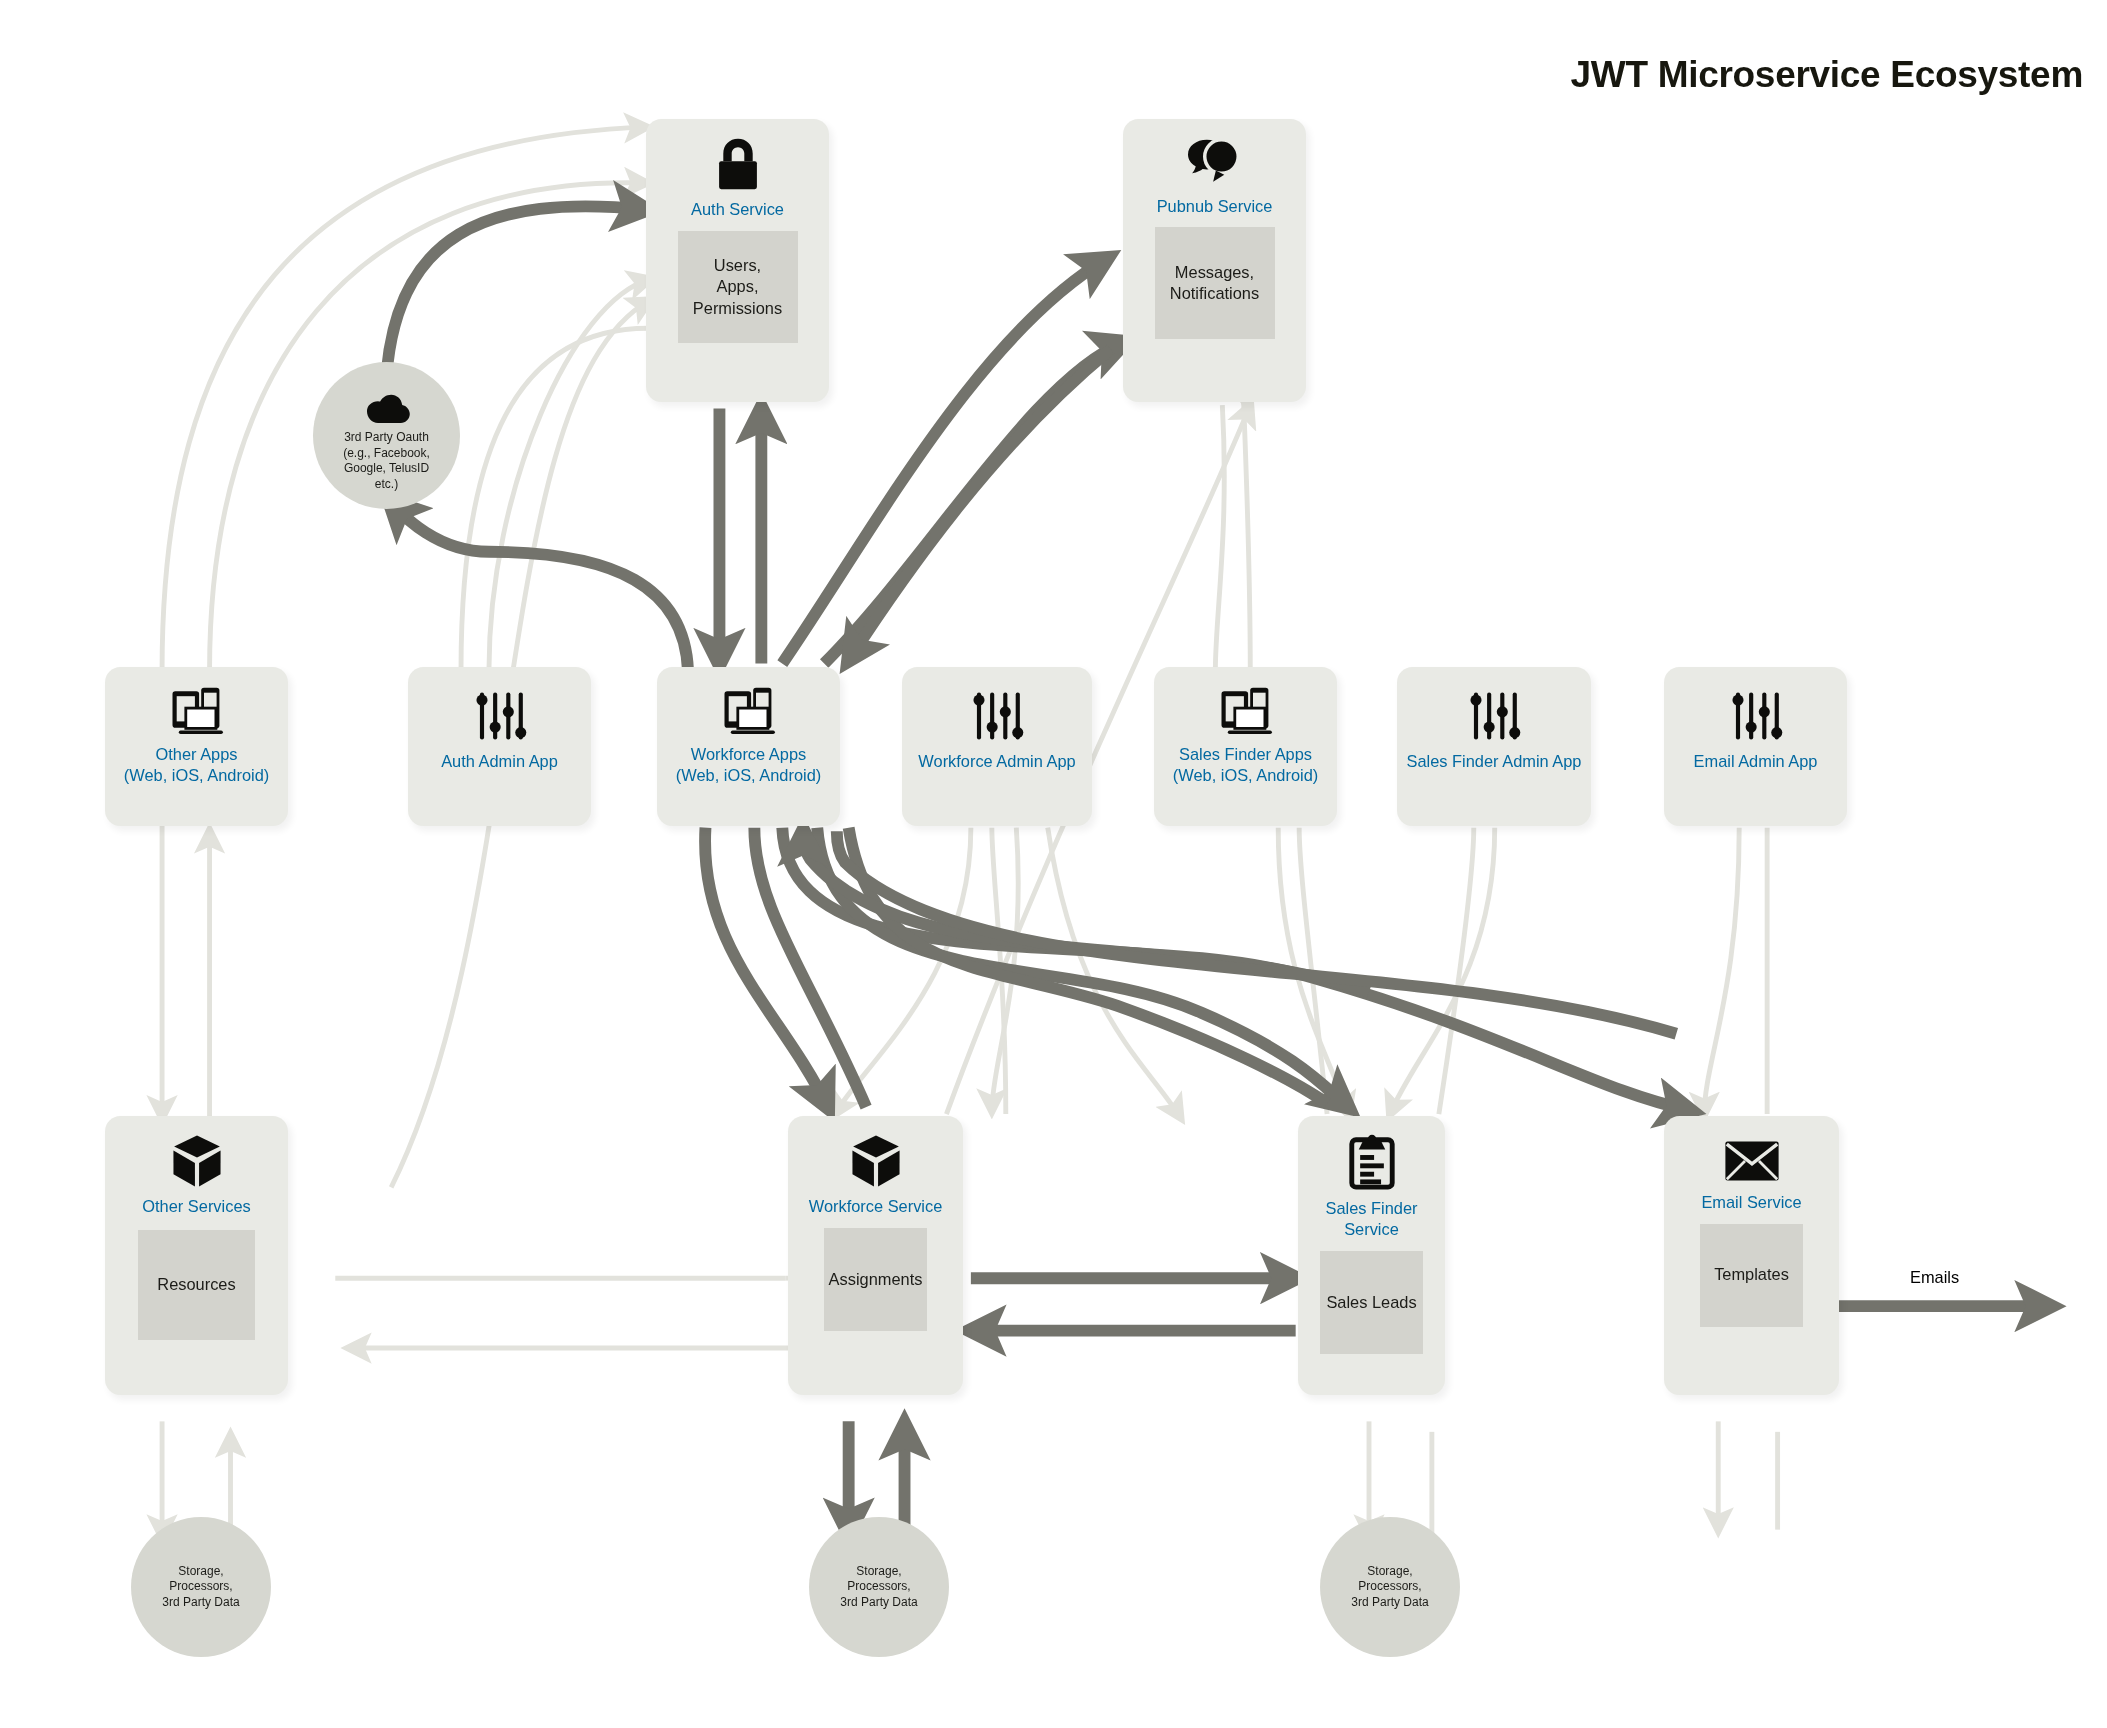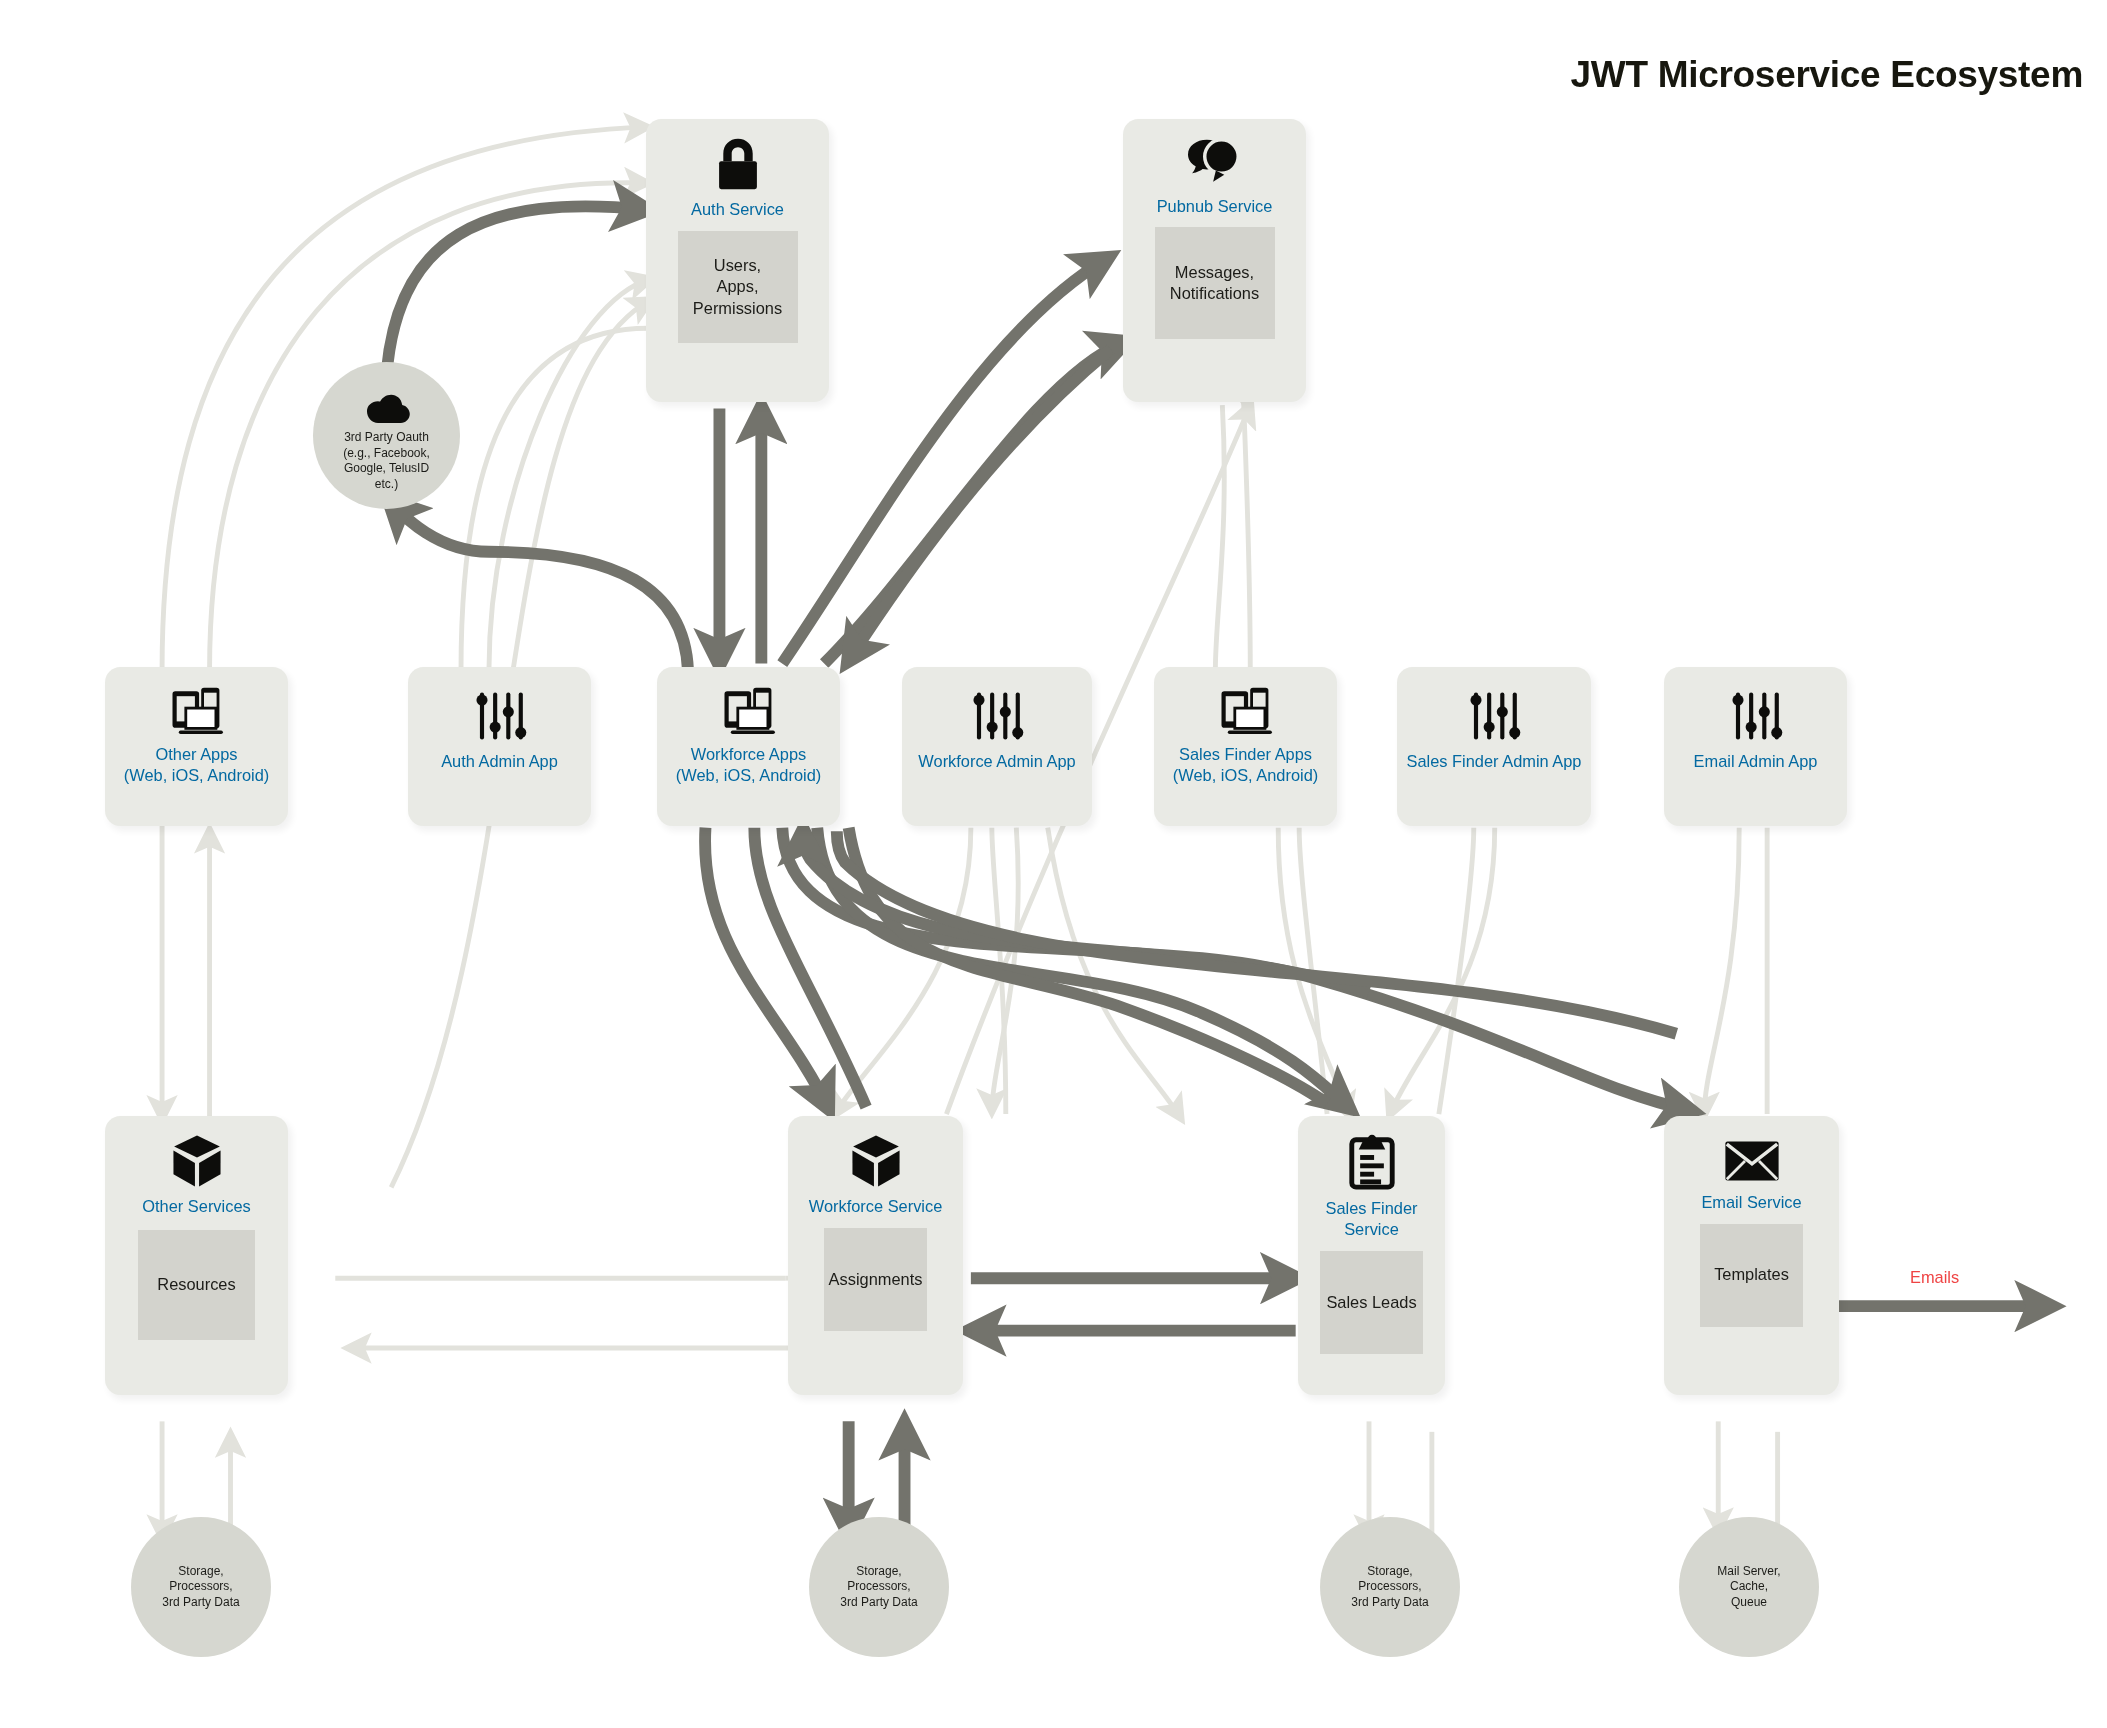--- a/index.html
+++ b/index.html
@@ -47,21 +47,21 @@
   
   .circle{
     position:absolute;border-radius:50%;background:#d6d7d0;
     display:flex;flex-direction:column;align-items:center;justify-content:center;
     text-align:center;font-size:12px;line-height:1.3;color:#1c1c18;
     white-space:pre-line;box-sizing:border-box;
   }
   .circle .ico{margin-bottom:2.8px;}
 
   .edge-label{
-    position:absolute;font-size:16.4px;color:#ef4444;white-space:nowrap;
+    position:absolute;font-size:16.4px;color:#000000;white-space:nowrap;
   }
 </style>
 </head>
 <body>
 
 <div id="stage">
 
   <svg id="edges" viewBox="0 0 3018 2474">
     <defs>
       <marker id="mF" viewBox="0 0 12 12" refX="8.6" refY="6" markerWidth="6.4" markerHeight="6.4" orient="auto-start-reverse">
@@ -382,22 +382,17 @@
 Processors,
 3rd Party Data</div>
   </div>
 
   <div class="circle" style="left:1320px;top:1517px;width:140px;height:140px;">
     <div>Storage,
 Processors,
 3rd Party Data</div>
   </div>
 
-  <div class="circle" style="left:1679px;top:1517px;width:140px;height:140px;">
-    <div>Mail Server,
-Cache,
-Queue</div>
-  </div>
 
   <div class="edge-label" style="left:1910px;top:1268px;">Emails</div>
 
 </div>
 
 
 </body></html>

